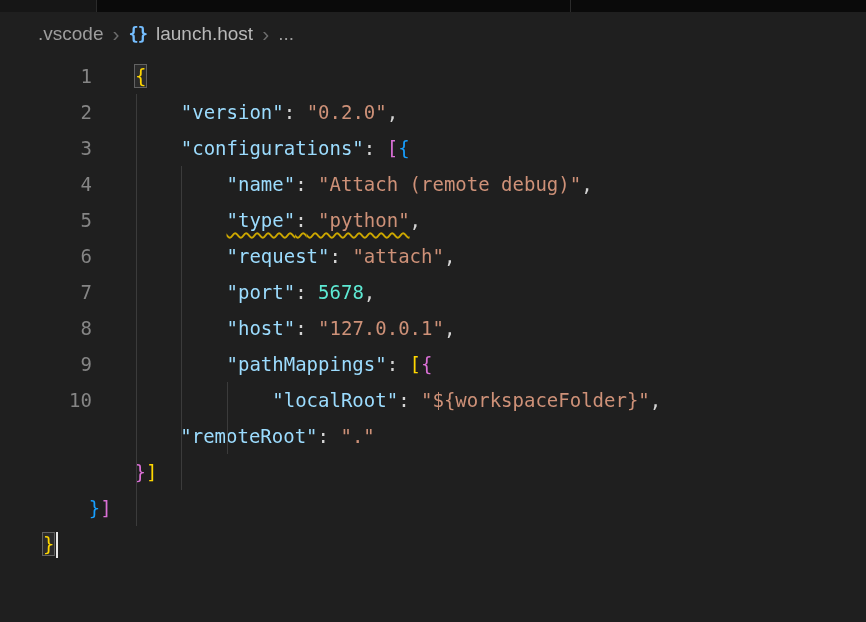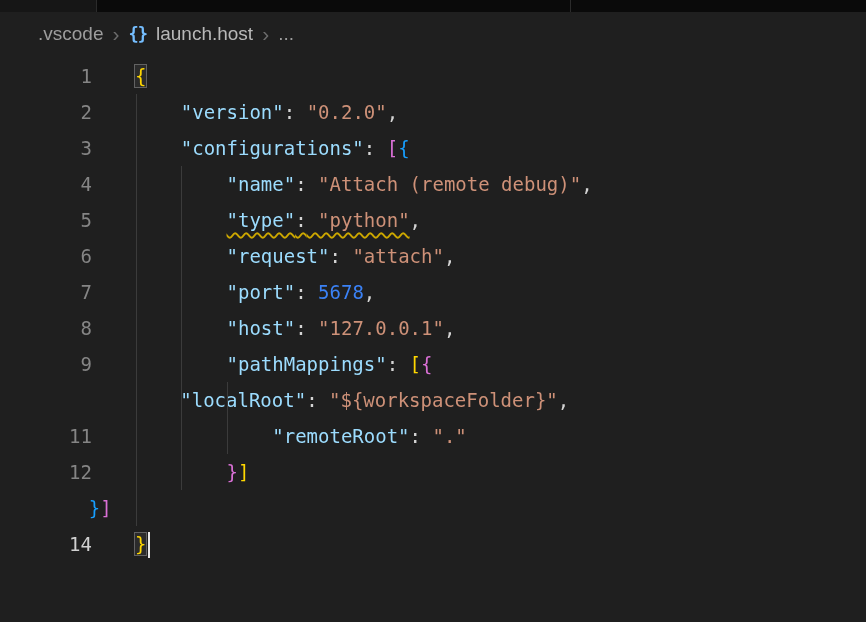--- a/index.html
+++ b/index.html
@@ -106,44 +106,42 @@
         <div class="line">
           <div class="gutter" style="color: rgb(133, 133, 133);">5</div>
           <pre class="code"><span style="color: rgb(212, 212, 212);">        </span><span class="squiggle" style="color: rgb(156, 220, 254); text-decoration-color: rgb(204, 167, 0);">"type"</span><span class="squiggle" style="color: rgb(212, 212, 212); text-decoration-color: rgb(204, 167, 0);">:</span><span class="squiggle" style="color: rgb(212, 212, 212); text-decoration-color: rgb(204, 167, 0);"> </span><span class="squiggle" style="color: rgb(206, 145, 120); text-decoration-color: rgb(204, 167, 0);">"python"</span><span style="color: rgb(212, 212, 212);">,</span></pre>
         </div>
         <div class="line">
           <div class="gutter" style="color: rgb(133, 133, 133);">6</div>
           <pre class="code"><span style="color: rgb(212, 212, 212);">        </span><span style="color: rgb(156, 220, 254);">"request"</span><span style="color: rgb(212, 212, 212);">:</span><span style="color: rgb(212, 212, 212);"> </span><span style="color: rgb(206, 145, 120);">"attach"</span><span style="color: rgb(212, 212, 212);">,</span></pre>
         </div>
         <div class="line">
           <div class="gutter" style="color: rgb(133, 133, 133);">7</div>
-          <pre class="code"><span style="color: rgb(212, 212, 212);">        </span><span style="color: rgb(156, 220, 254);">"port"</span><span style="color: rgb(212, 212, 212);">:</span><span style="color: rgb(212, 212, 212);"> </span><span style="color: #3b82f6;">5678</span><span style="color: rgb(212, 212, 212);">,</span></pre>
+          <pre class="code"><span style="color: rgb(212, 212, 212);">        </span><span style="color: rgb(156, 220, 254);">"port"</span><span style="color: rgb(212, 212, 212);">:</span><span style="color: rgb(212, 212, 212);"> </span><span style="color: #5eead4;">5678</span><span style="color: rgb(212, 212, 212);">,</span></pre>
         </div>
         <div class="line">
           <div class="gutter" style="color: rgb(133, 133, 133);">8</div>
           <pre class="code"><span style="color: rgb(212, 212, 212);">        </span><span style="color: rgb(156, 220, 254);">"host"</span><span style="color: rgb(212, 212, 212);">:</span><span style="color: rgb(212, 212, 212);"> </span><span style="color: rgb(206, 145, 120);">"127.0.0.1"</span><span style="color: rgb(212, 212, 212);">,</span></pre>
         </div>
         <div class="line">
           <div class="gutter" style="color: rgb(133, 133, 133);">9</div>
           <pre class="code"><span style="color: rgb(212, 212, 212);">        </span><span style="color: rgb(156, 220, 254);">"pathMappings"</span><span style="color: rgb(212, 212, 212);">:</span><span style="color: rgb(212, 212, 212);"> </span><span style="color: rgb(255, 215, 0);">[</span><span style="color: rgb(218, 112, 214);">{</span></pre>
         </div>
         <div class="line">
+          <div class="gutter" style="color: rgb(133, 133, 133);">10</div>
           <pre class="code"><span style="color: rgb(212, 212, 212);">            </span><span style="color: rgb(156, 220, 254);">"localRoot"</span><span style="color: rgb(212, 212, 212);">:</span><span style="color: rgb(212, 212, 212);"> </span><span style="color: rgb(206, 145, 120);">"${workspaceFolder}"</span><span style="color: rgb(212, 212, 212);">,</span></pre>
         </div>
         <div class="line">
-          <div class="gutter" style="color: rgb(133, 133, 133);">11</div>
           <pre class="code"><span style="color: rgb(212, 212, 212);">            </span><span style="color: rgb(156, 220, 254);">"remoteRoot"</span><span style="color: rgb(212, 212, 212);">:</span><span style="color: rgb(212, 212, 212);"> </span><span style="color: rgb(206, 145, 120);">"."</span></pre>
         </div>
         <div class="line">
-          <div class="gutter" style="color: rgb(133, 133, 133);">12</div>
           <pre class="code"><span style="color: rgb(212, 212, 212);">        </span><span style="color: rgb(218, 112, 214);">}</span><span style="color: rgb(255, 215, 0);">]</span></pre>
         </div>
         <div class="line">
           <pre class="code"><span style="color: rgb(212, 212, 212);">    </span><span style="color: rgb(23, 159, 255);">}</span><span style="color: rgb(218, 112, 214);">]</span></pre>
         </div>
         <div class="line">
-          <div class="gutter" style="color: rgb(208, 208, 208);">14</div>
           <pre class="code"><span class="bracket-match" style="color: rgb(255, 215, 0);">}</span><span class="cursor" style="background: rgb(232, 232, 232);"></span></pre>
         </div>
       </div>
   </div>
 
 </div>
 
 </body></html>

